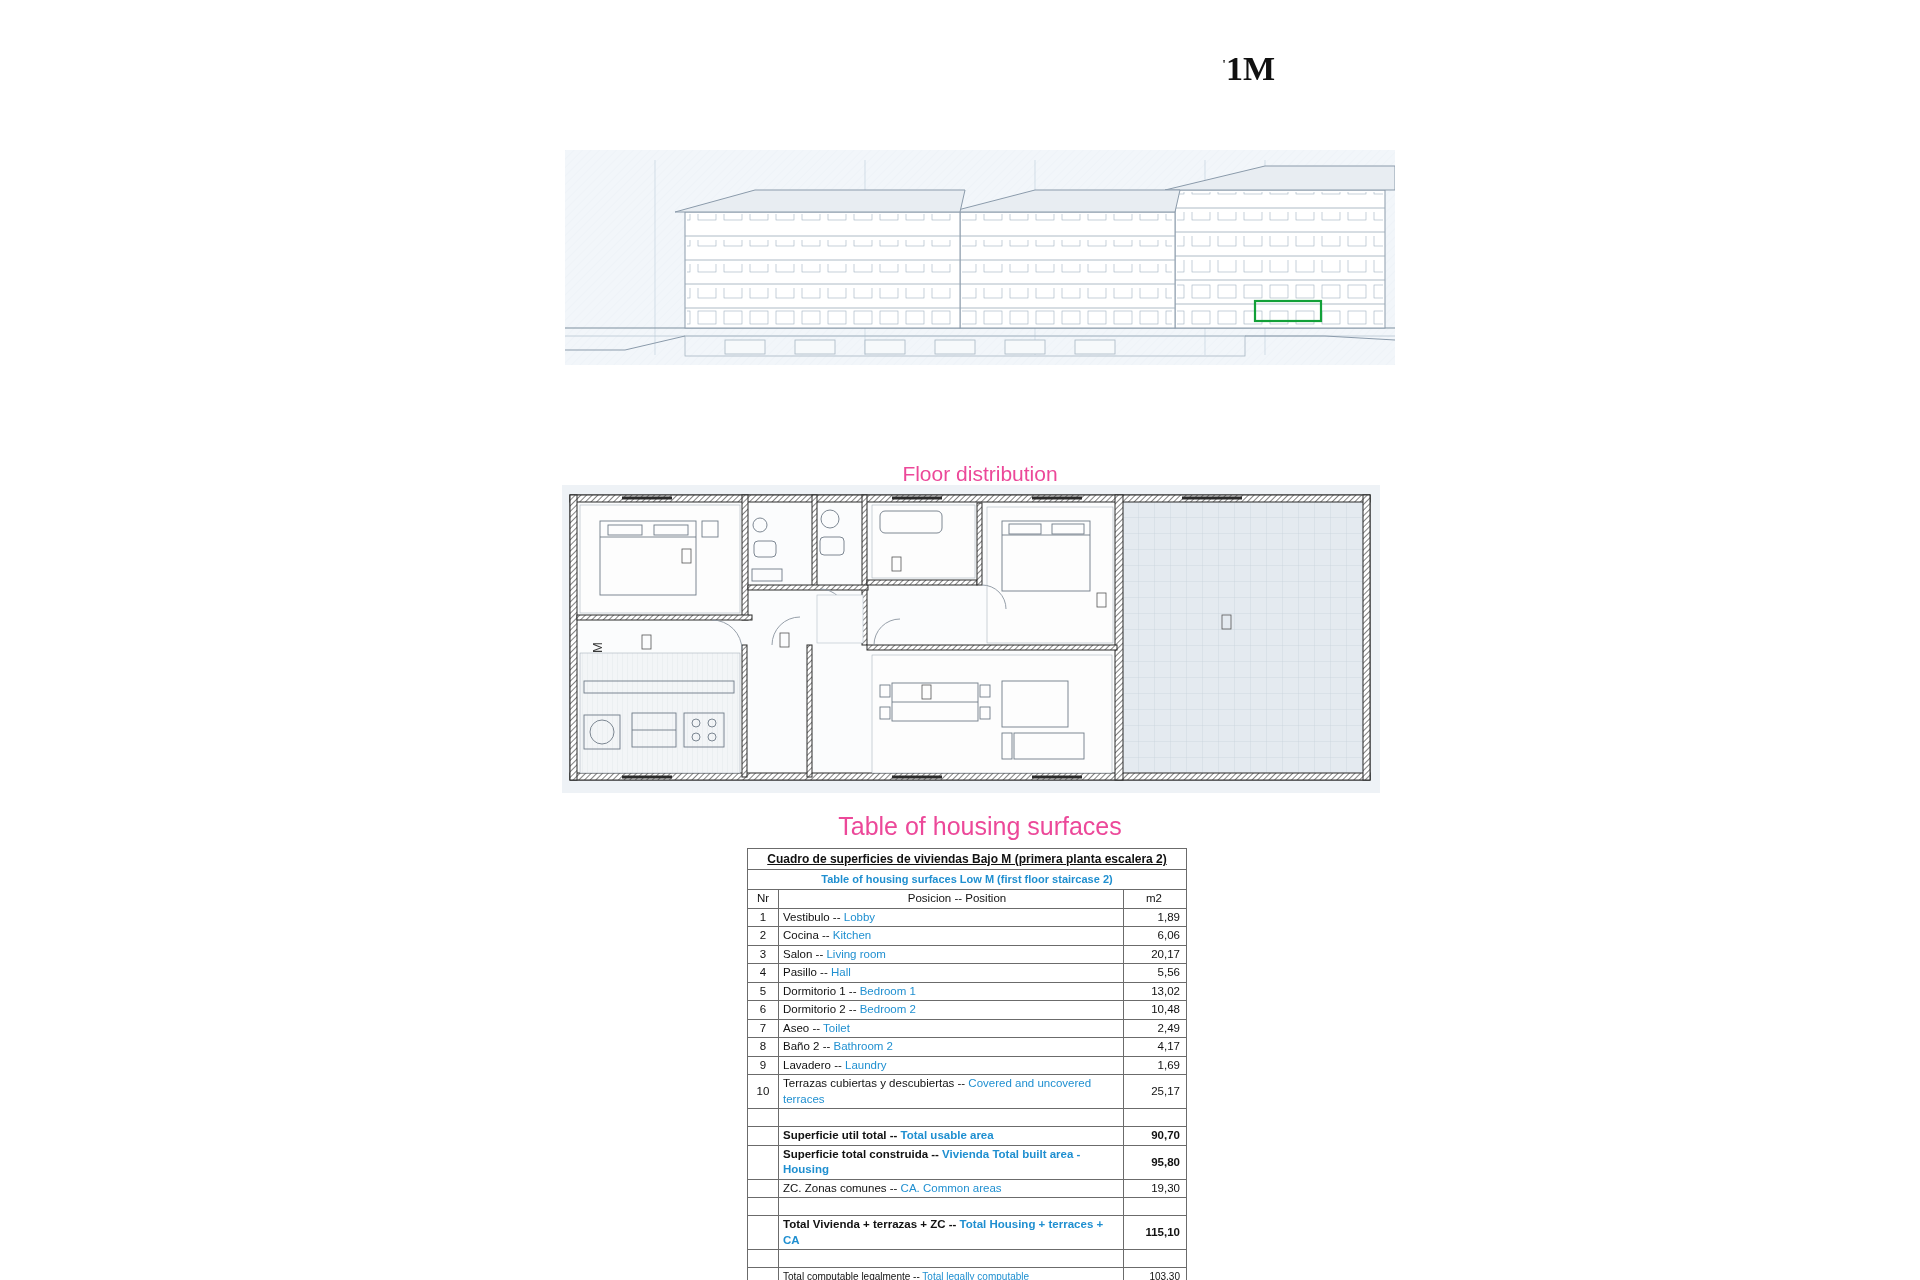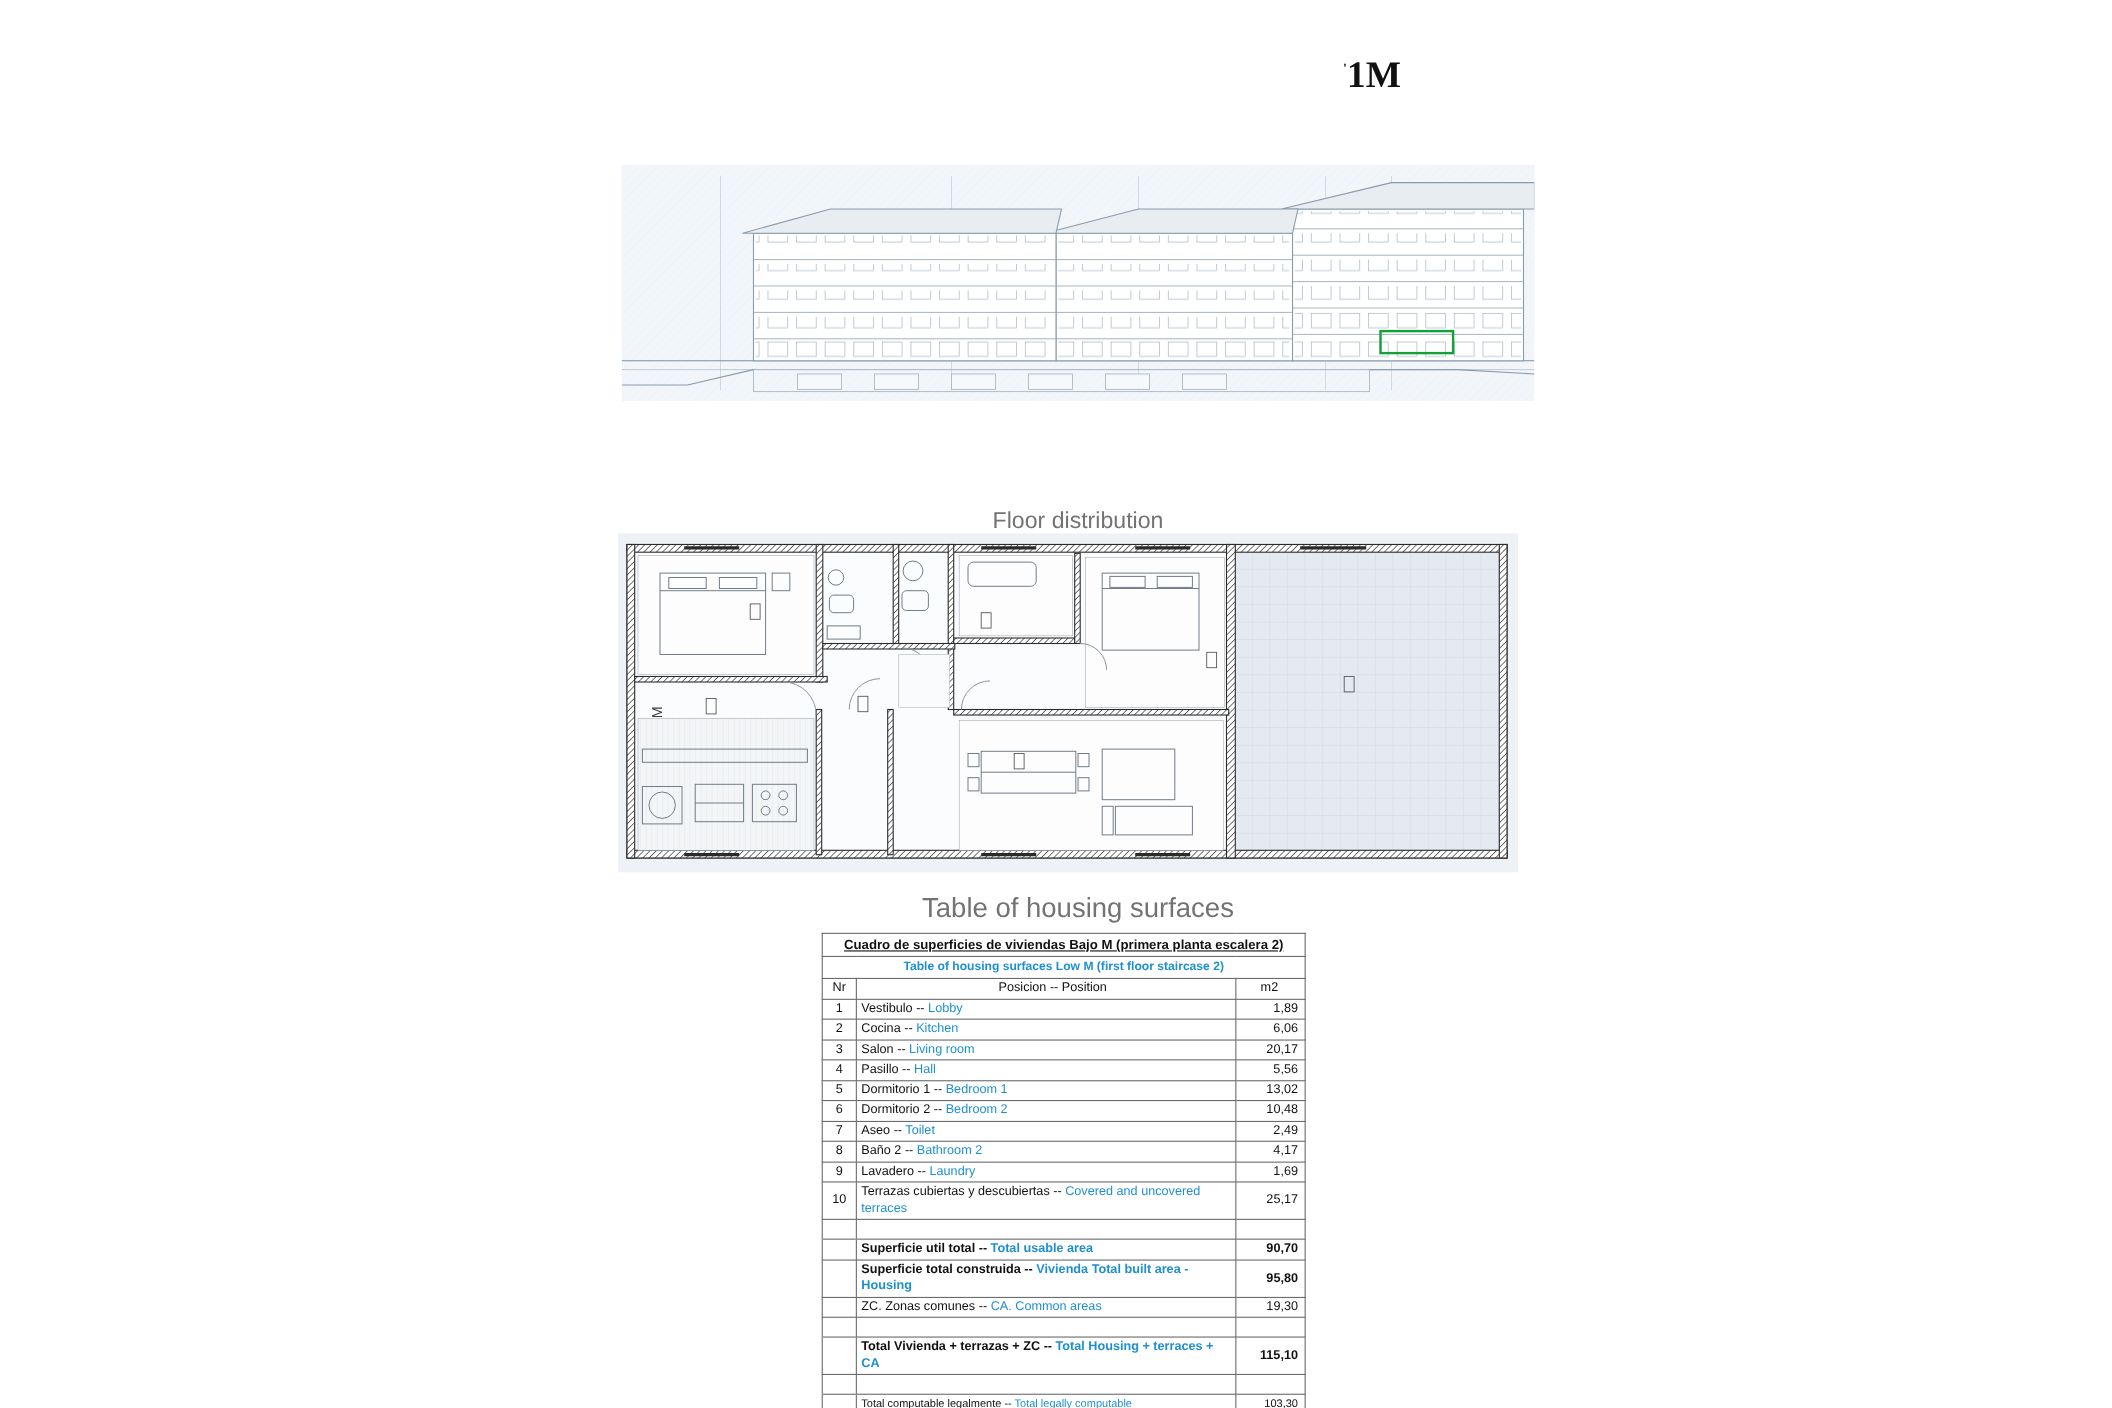--- a/index.html
+++ b/index.html
@@ -17,24 +17,24 @@
   }
 
   .page {
     position: absolute;
     inset: 0;
   }
 
   
   .unit-title {
     position: absolute;
-    left: 1221px;
+    left: 1155px;
     top: 50px;
     width: 120px;
-    text-align: left;
+    text-align: right;
     font-family: "Liberation Serif", serif;
     font-weight: bold;
     font-size: 34px;
     letter-spacing: 0px;
     color: #111;
   }
   .unit-title .dot {
     font-size: 13px;
     vertical-align: super;
     font-weight: bold;
@@ -49,21 +49,21 @@
     height: 215px;
     background: linear-gradient(180deg,#f4f7fa 0%, #eef3f8 55%, #ffffff 100%);
     overflow: hidden;
   }
   .elev-svg { display:block; width:100%; height:100%; }
 
   
   .section-caption {
     position: absolute;
     text-align: center;
-    color: #737373;
+    color: #ec4899;
     font-family: "Liberation Sans", sans-serif;
   }
   #floor-caption {
     left: 660px;
     top: 462px;
     width: 640px;
     font-size: 21px;
   }
   #table-caption {
     left: 660px;

